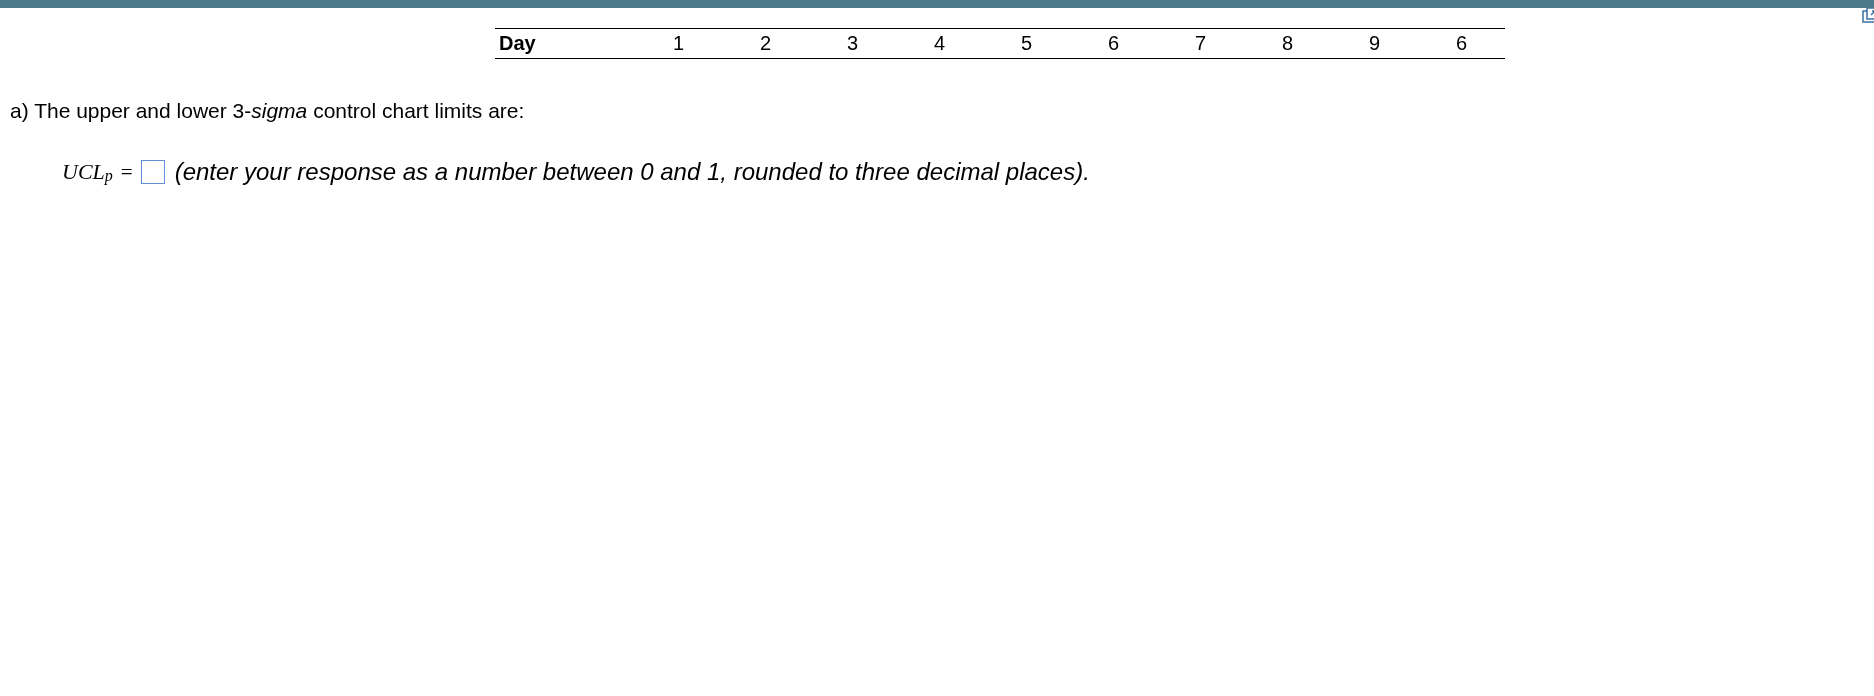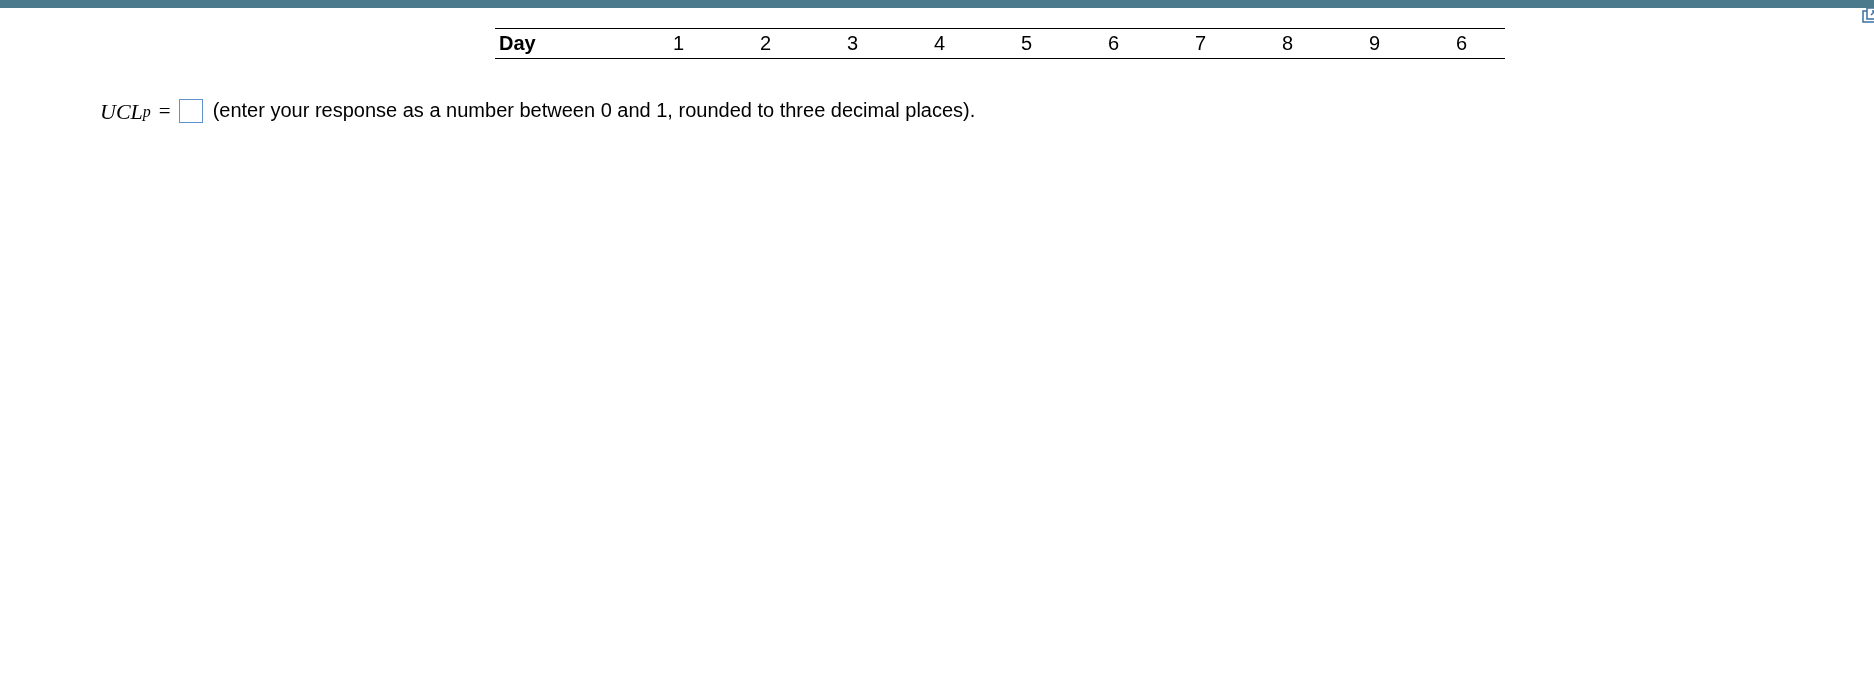--- a/index.html
+++ b/index.html
@@ -73,22 +73,22 @@
     }
     .question-text {
       font-size: 21px;
       margin-bottom: 35px;
     }
     .sigma-text {
       font-style: italic;
     }
     .answer-line {
       display: flex;
-      align-items: flex-start;
-      margin-left: 90px;
+      align-items: center;
+      margin-left: 52px;
       font-size: 21px;
     }
     .ucl-label {
       font-style: italic;
       font-family: "Times New Roman", serif;
       font-size: 22px;
     }
     .ucl-sub {
       font-style: italic;
       font-family: "Times New Roman", serif;
@@ -104,21 +104,22 @@
     .answer-input {
       width: 24px;
       height: 24px;
       border: 1px solid #6090d0;
       background: #fff;
       margin-right: 10px;
       font-size: 16px;
       text-align: center;
     }
     .hint-text {
-      font-size: 20px;
+      font-style: italic;
+      font-size: 24px;
     }
   </style>
 </head>
 <body>
 
 <div class="top-bar"></div>
 
 <div class="content">
 
   <div class="table-wrapper">
@@ -142,20 +143,23 @@
         <td class="data-cell">7</td>
         <td class="data-cell">8</td>
         <td class="data-cell">9</td>
         <td class="data-cell">6</td>
       </tr>
     </tbody>
       </table>
   </div>
 
   <div class="question-section">
+    <p class="question-text">
+      <span>a) The upper and lower 3-</span><span class="sigma-text">sigma</span><span> control chart limits are:</span>
+    </p>
     <div class="answer-line">
       <span class="ucl-label">UCL</span>
         <span class="ucl-sub">p</span>
       <span class="equals">=</span>
       <input type="text" class="answer-input" style="">
       <span class="hint-text">(enter your response as a number between 0 and 1, rounded to three decimal places).</span>
     </div>
   </div>
 </div>
 

